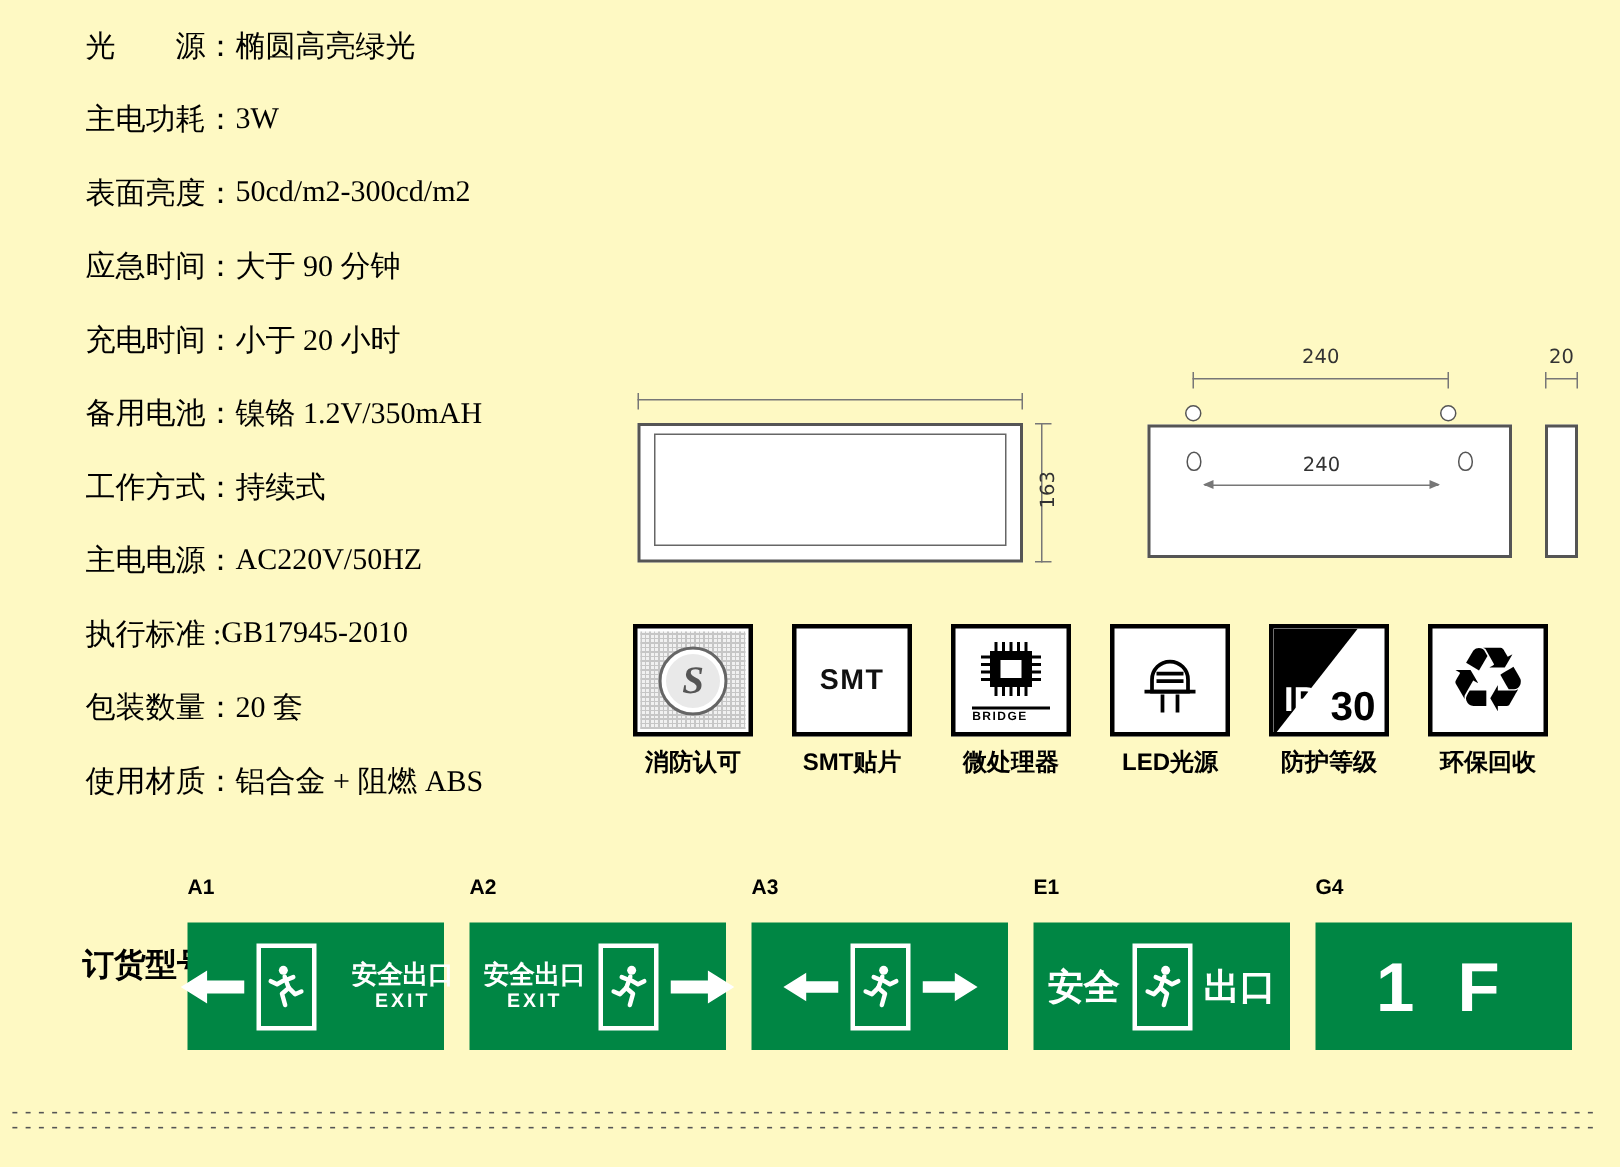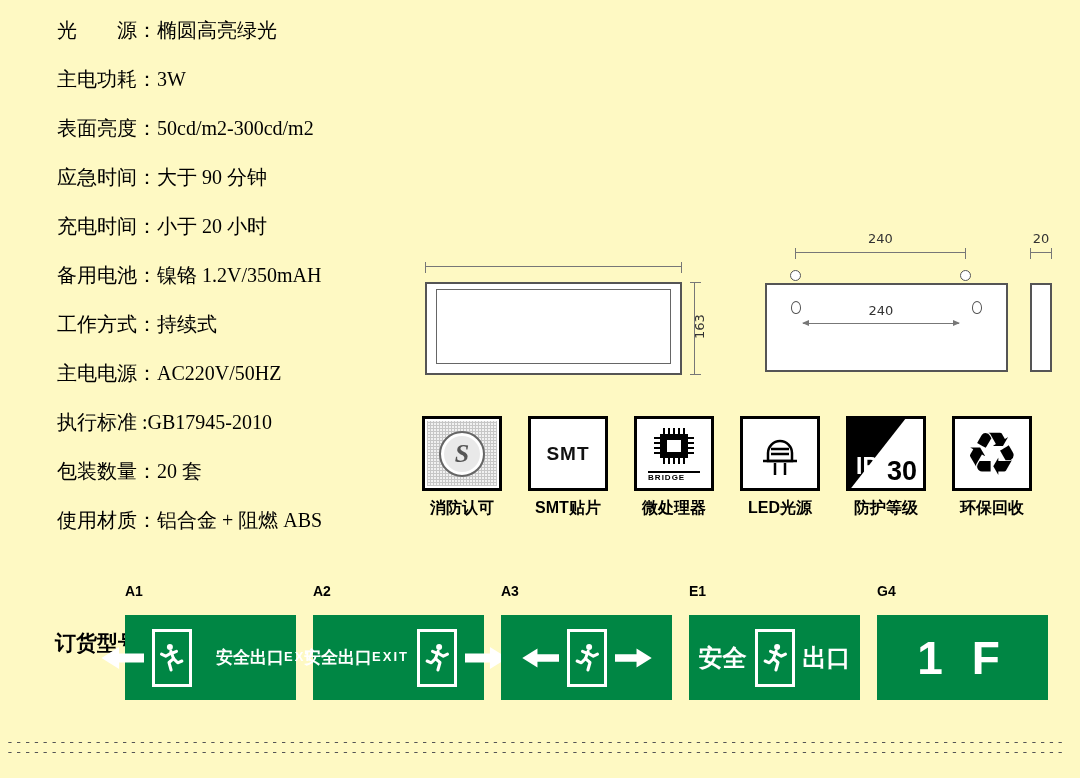--- a/index.html
+++ b/index.html
@@ -64,21 +64,21 @@
   .order-label { position:absolute; left:55px; top:629px; font-family:"Liberation Sans","DejaVu Sans",sans-serif; font-weight:bold; font-size:21px; }
   .signs { position:absolute; left:125px; top:583px; display:flex; gap:17px; }
   .sign-col { display:flex; flex-direction:column; }
   .model { font-family:"Liberation Sans","DejaVu Sans",sans-serif; font-weight:bold; font-size:14px; height:17px; margin-bottom:15px; }
   .sign { width:171px; height:85px; background:#008644; display:flex; align-items:center; justify-content:center; gap:8px; color:#fff; }
   .door { width:40px; height:58px; border:3px solid #fff; display:flex; align-items:center; justify-content:center; flex-shrink:0; }
   .man-svg { width:30px; height:46px; }
   .flip { transform:scaleX(-1); }
   .arrow-svg { width:44px; height:26px; flex-shrink:0; }
   .arrow-sm { width:38px; height:24px; }
-  .exit-col { display:flex; align-items:center; line-height:1.15;margin-left:16px; }
+  .exit-col { display:flex; flex-direction:column; align-items:center; line-height:1.15;margin-left:16px; }
   .exit-cn { font-weight:bold; font-size:17px; font-family:"Liberation Sans",sans-serif; white-space:nowrap; }
   .exit-en { font-weight:bold; font-size:13px; letter-spacing:2px; font-family:"Liberation Sans",sans-serif; }
   .big-cn { font-weight:bold; font-size:24px; font-family:"Liberation Sans",sans-serif; white-space:nowrap; }
   .floor-text { font-weight:bold; font-size:46px; letter-spacing:8px; font-family:"Liberation Sans",sans-serif; }
 
   
   .divider { position:absolute; left:6px; right:6px; top:737px; height:22px; overflow:hidden;
              font-family:"DejaVu Sans Mono","Liberation Mono",monospace; font-size:13px; line-height:10px;
              color:#555; word-break:break-all; letter-spacing:1px; }
 </style>

